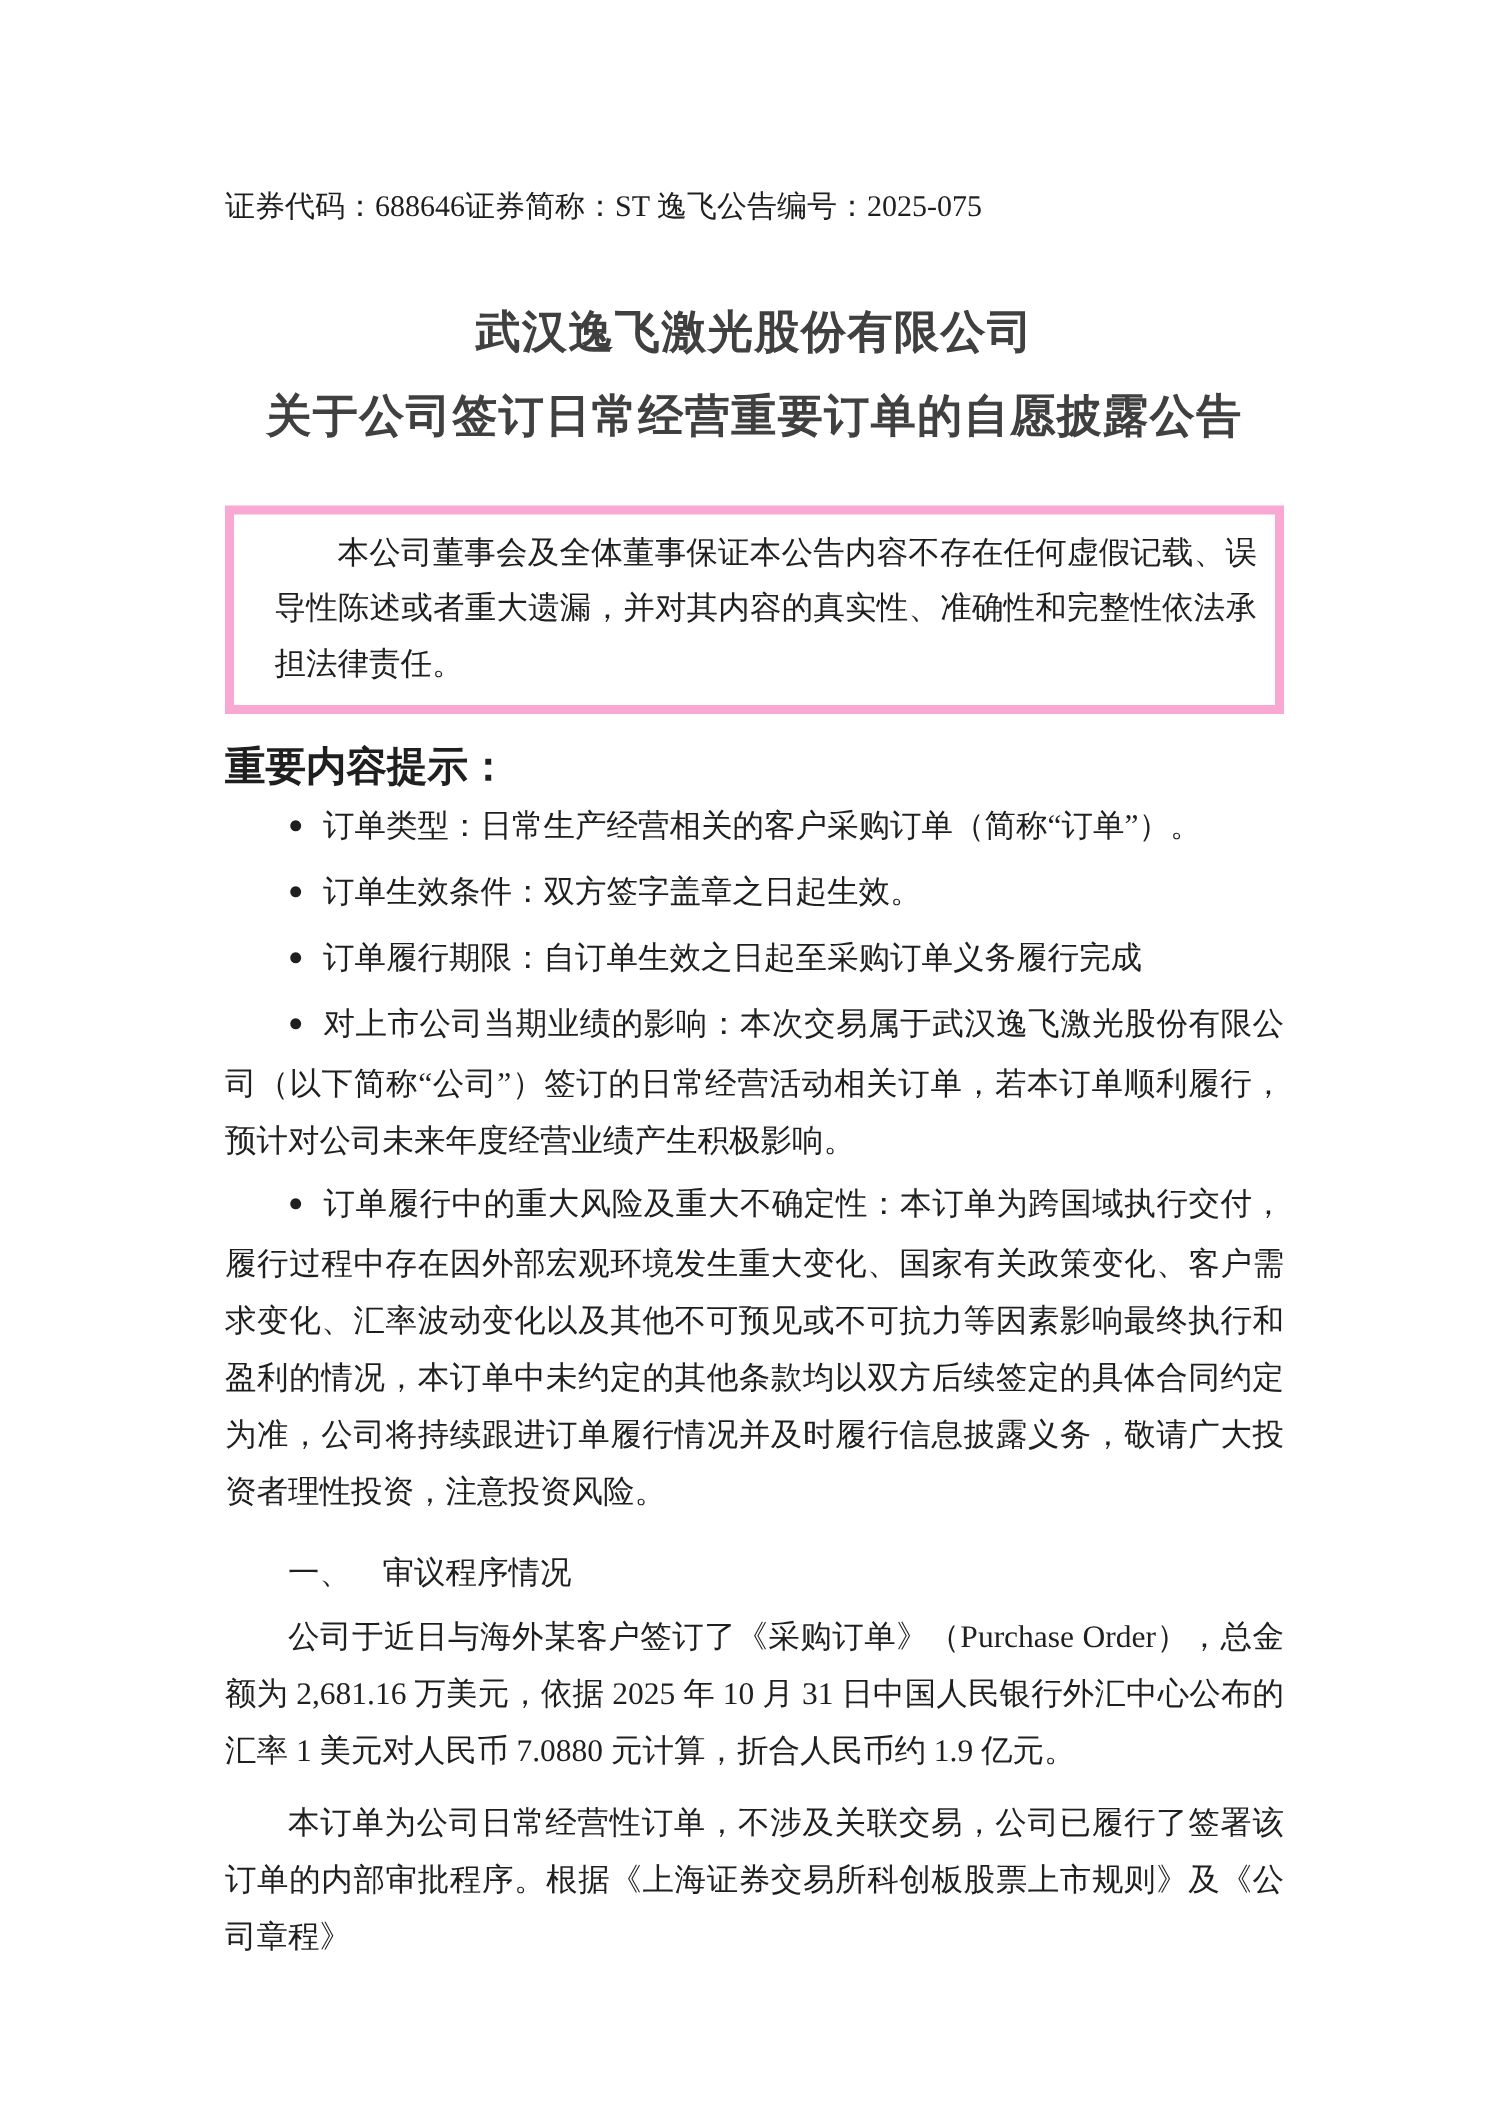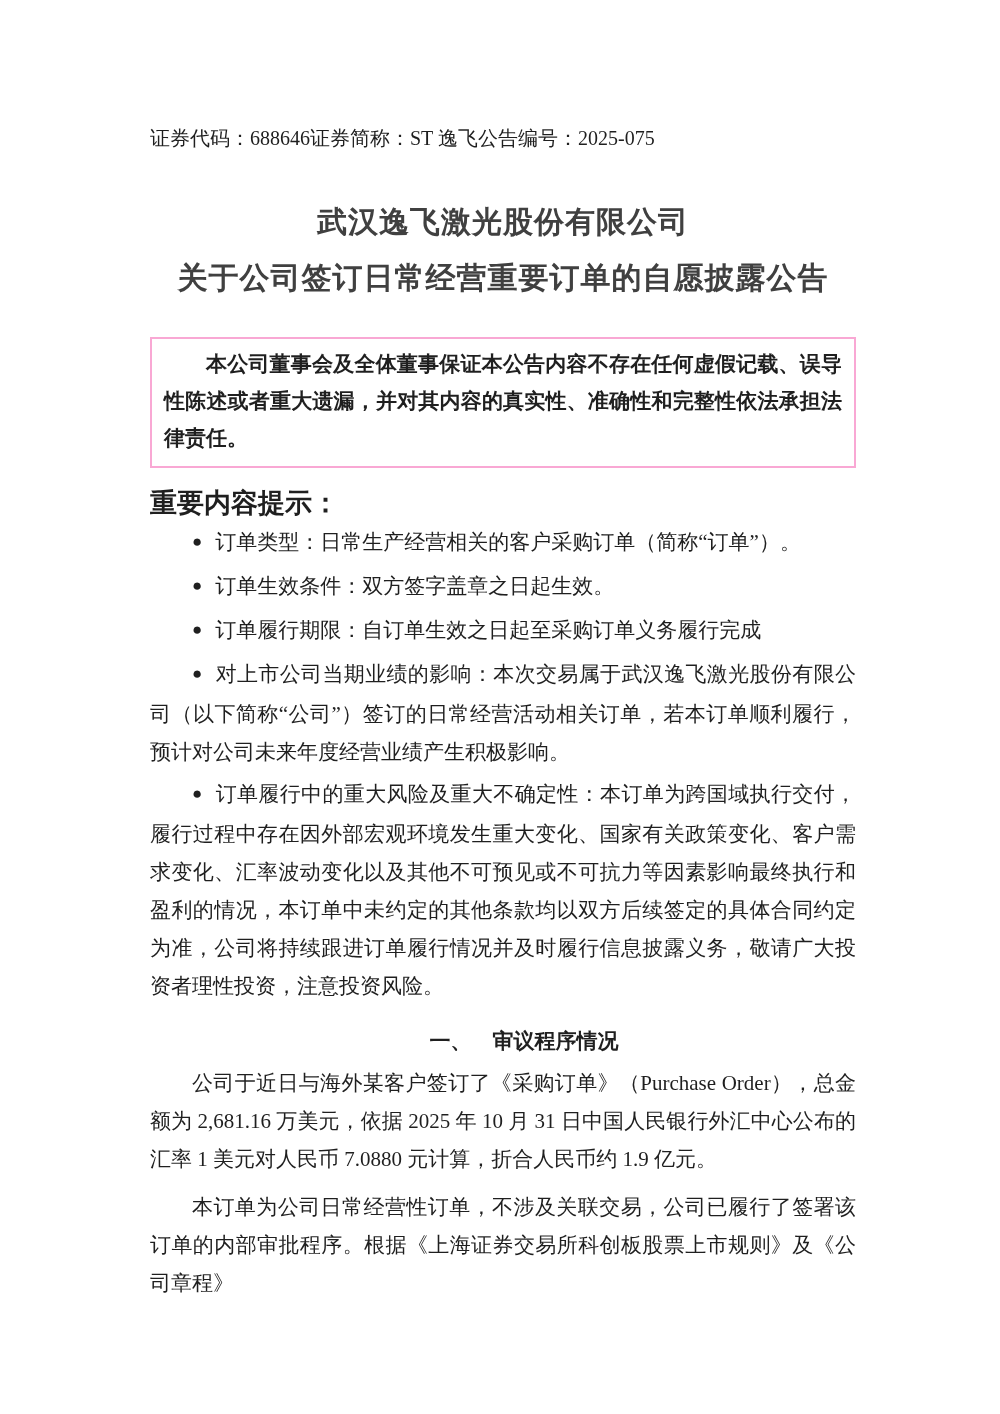--- a/index.html
+++ b/index.html
@@ -36,23 +36,22 @@
     display: block;
     font-family: "Liberation Sans", "DejaVu Sans", sans-serif;
     font-weight: bold;
     font-size: 30px;
     line-height: 56px;
     color: #404040;
     letter-spacing: 1px;
   }
   .disclaimer-box {
     margin-top: 31px;
-    border: 2px solid #f9a8d4;
-    padding: 7px 12px 9px 12px;
-    font-weight: bold;
+    border: 6px solid #f9a8d4;
+    padding: 7px 12px 9px 27px;
   }
   .disclaimer-box p {
     font-size: 21px;
     line-height: 37px;
     text-align: justify;
     text-indent: 2em;
   }
   .hl-heading {
     margin-top: 19px;
     font-family: "Liberation Sans", "DejaVu Sans", sans-serif;
@@ -70,25 +69,24 @@
   .bullet-dot {
     font-size: 17px;
     margin-right: 13px;
     position: relative;
     top: -2px;
   }
   .section-heading {
     margin-top: 17px;
     margin-bottom: 2px;
     font-family: "Liberation Sans", "DejaVu Sans", sans-serif;
-    font-weight: bold;
+    font-weight: normal;
     font-size: 21px;
     line-height: 38px;
     text-indent: 2em;
-    text-align: center;
   }
   .para.spaced { margin-top: 10px; }
 </style>
 </head>
 <body>
 
 <div class="page">
   <div class="content">
 
     <div class="header-row">

